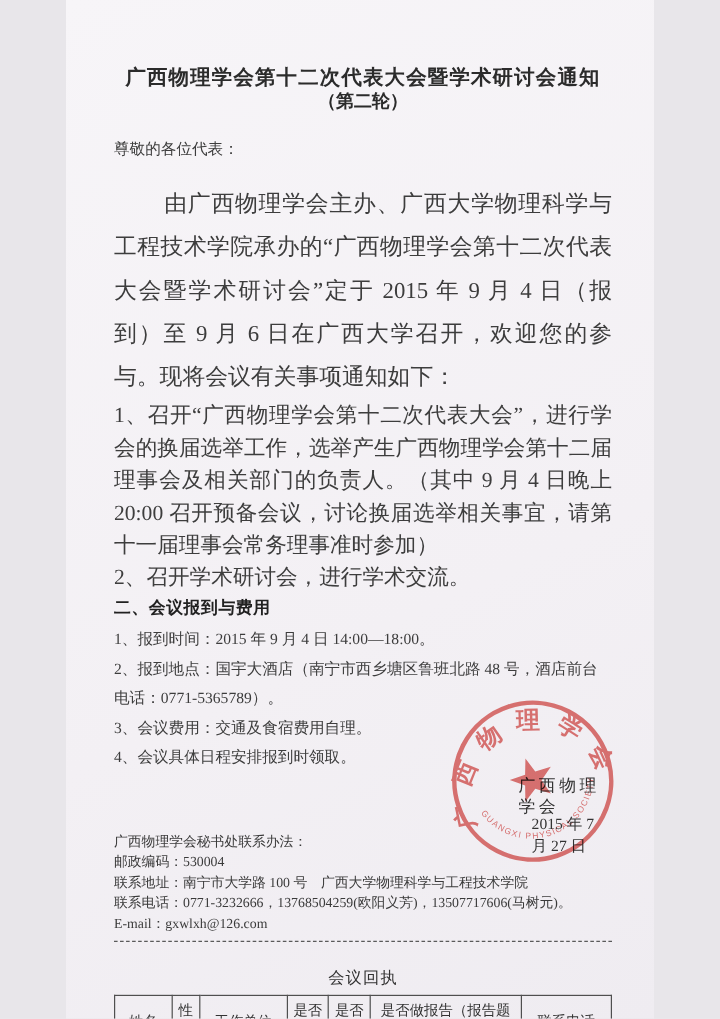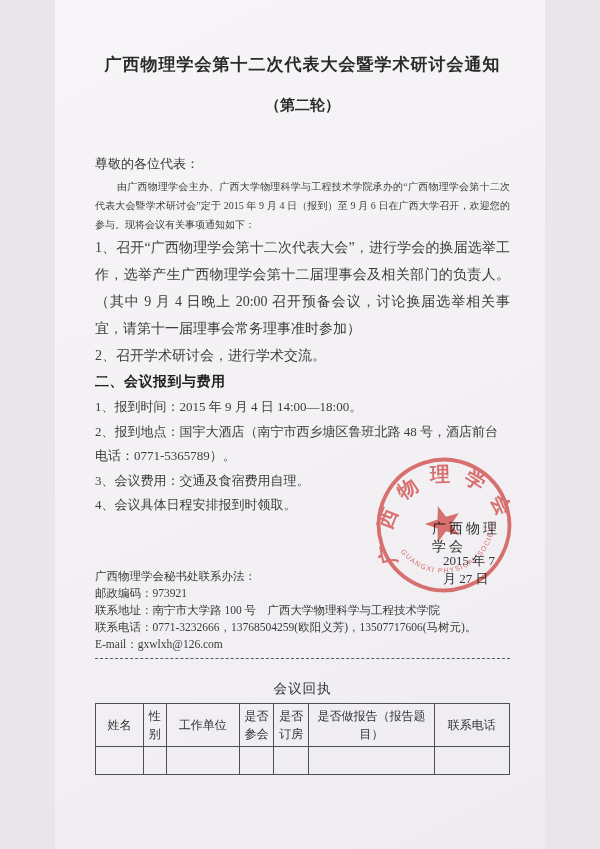--- a/index.html
+++ b/index.html
@@ -20,46 +20,46 @@
   .doc-title {
     text-align: center;
     font-size: 17px;
     font-weight: bold;
     letter-spacing: 1px;
     line-height: 20px;
     color: #2b2b2b;
   }
   .doc-round {
     text-align: center;
-    margin-top: 20px;
     font-size: 15px;
     font-weight: 600;
     line-height: 20px;
     color: #2b2b2b;
   }
 
-  .salutation { margin-top: 36px; font-size: 13px; line-height: 26px; }
+  .salutation { margin-top: 16px; font-size: 13px; line-height: 26px; }
 
   .intro {
-    font-size: 10px;
-    line-height: 19px;
+    font-size: 19px;
+    line-height: 36px;
     text-indent: 2.2em;
     text-align: justify;
+    margin-top: 16px;
   }
 
   .sec-heading {
     font-size: 14px;
     font-weight: bold;
     line-height: 27px;
     color: #212121;
     letter-spacing: 0.5px;
   }
   .sec-heading.s2 { line-height: 26px; }
 
-  .sec1-item { font-size: 14px; line-height: 27px; text-align: justify; }
+  .sec1-item { font-size: 18px; line-height: 27px; text-align: justify; }
   .sec2-item { font-size: 13px; line-height: 24.5px; }
 
   .signature-area { position: relative; height: 48px; }
   .sig-org {
     position: absolute; left: 337px; top: 2px;
     font-size: 14px; letter-spacing: 3px; color: #333;
   }
   .sig-date {
     position: absolute; left: 348px; top: 34px;
     font-size: 13px; color: #333;
@@ -133,21 +133,21 @@
         <text font-size="7.5" fill="#dd5f5c" letter-spacing="1.2" font-family="'Liberation Sans', sans-serif">
           <textPath href="#stamp-arc-bottom" startOffset="50%" text-anchor="middle">GUANGXI PHYSICAL SOCIETY</textPath>
         </text>
         <polygon points="75,54 79.7,67.5 94,67.8 82.6,76.5 86.8,90.2 75,82 63.2,90.2 67.4,76.5 56,67.8 70.3,67.5" fill="#dd5f5c"></polygon>
       </g>
     </svg>
   </div>
 
   <div class="contact">
     <div class="contact-heading">广西物理学会秘书处联系办法：</div>
-    <div class="contact-line">邮政编码：973921</div>
+    <div class="contact-line">邮政编码：530004</div>
     <div class="contact-line">联系地址：南宁市大学路 100 号　广西大学物理科学与工程技术学院</div>
     <div class="contact-line">联系电话：0771-3232666，13768504259(欧阳义芳)，13507717606(马树元)。</div>
     <div class="contact-line">E-mail：gxwlxh@126.com</div>
   </div>
 
   <div class="divider"></div>
 
   <div class="reply-title">会议回执</div>
 
   <table class="reply-table">

